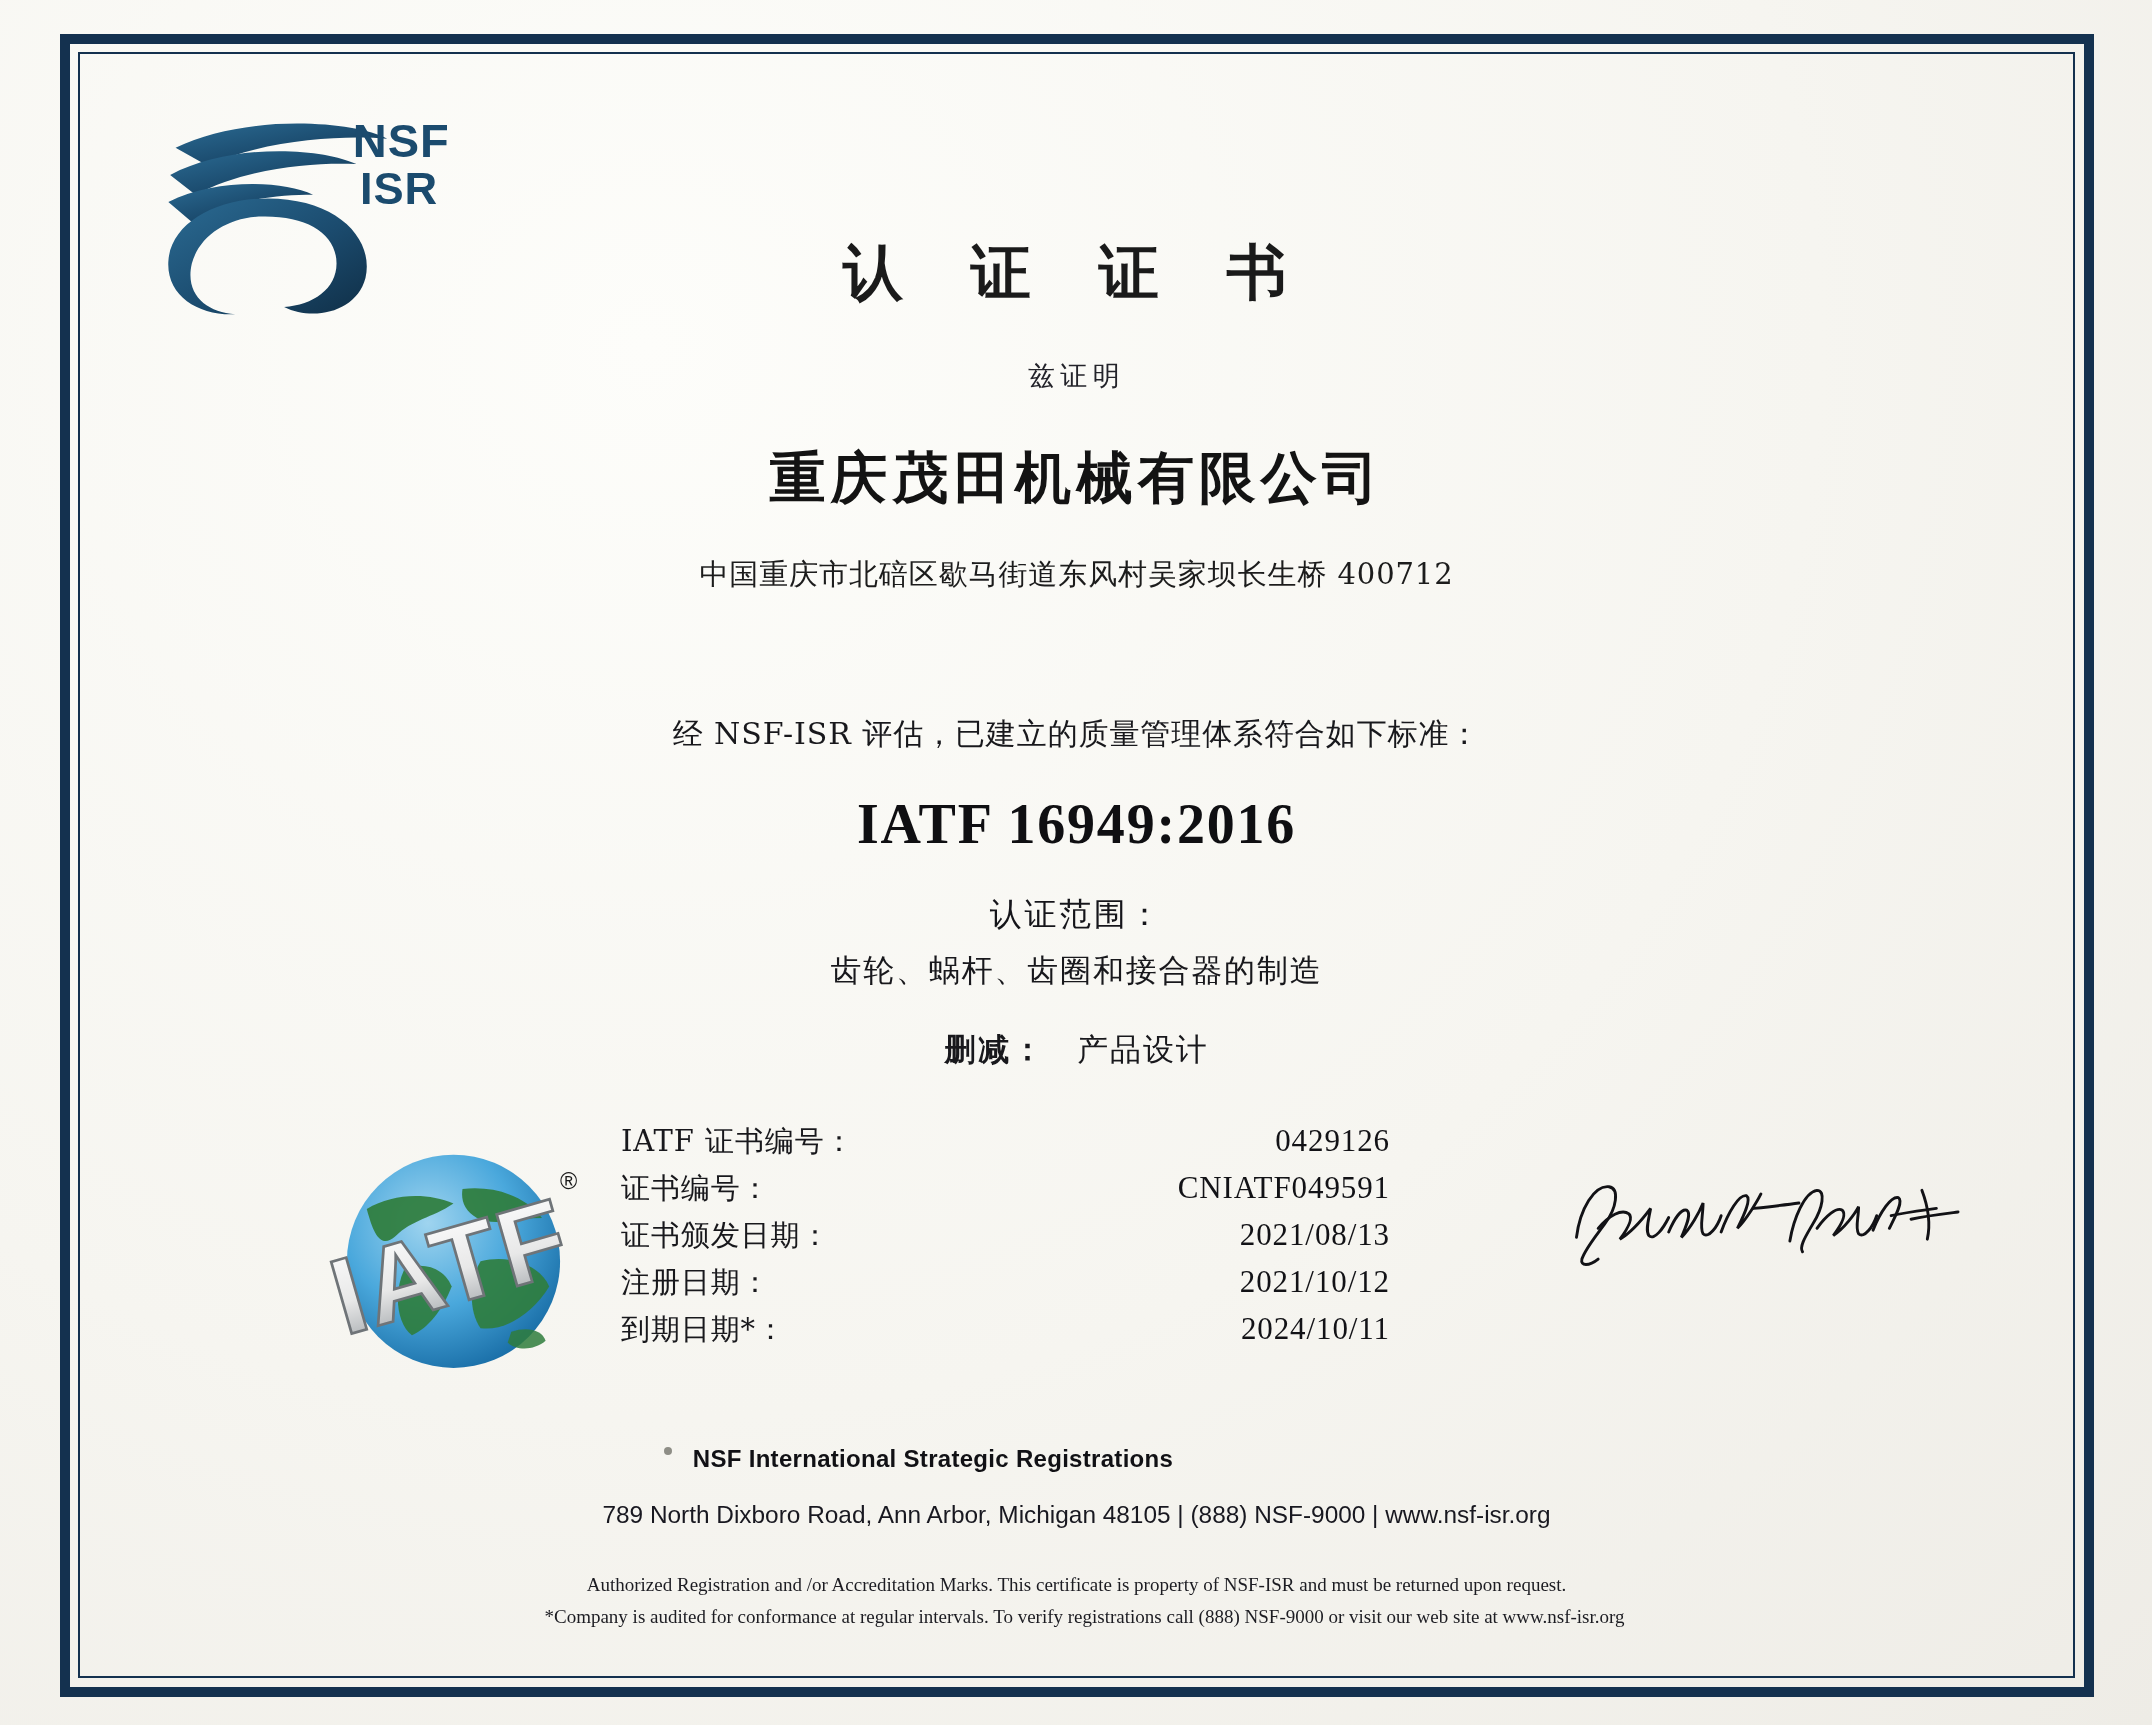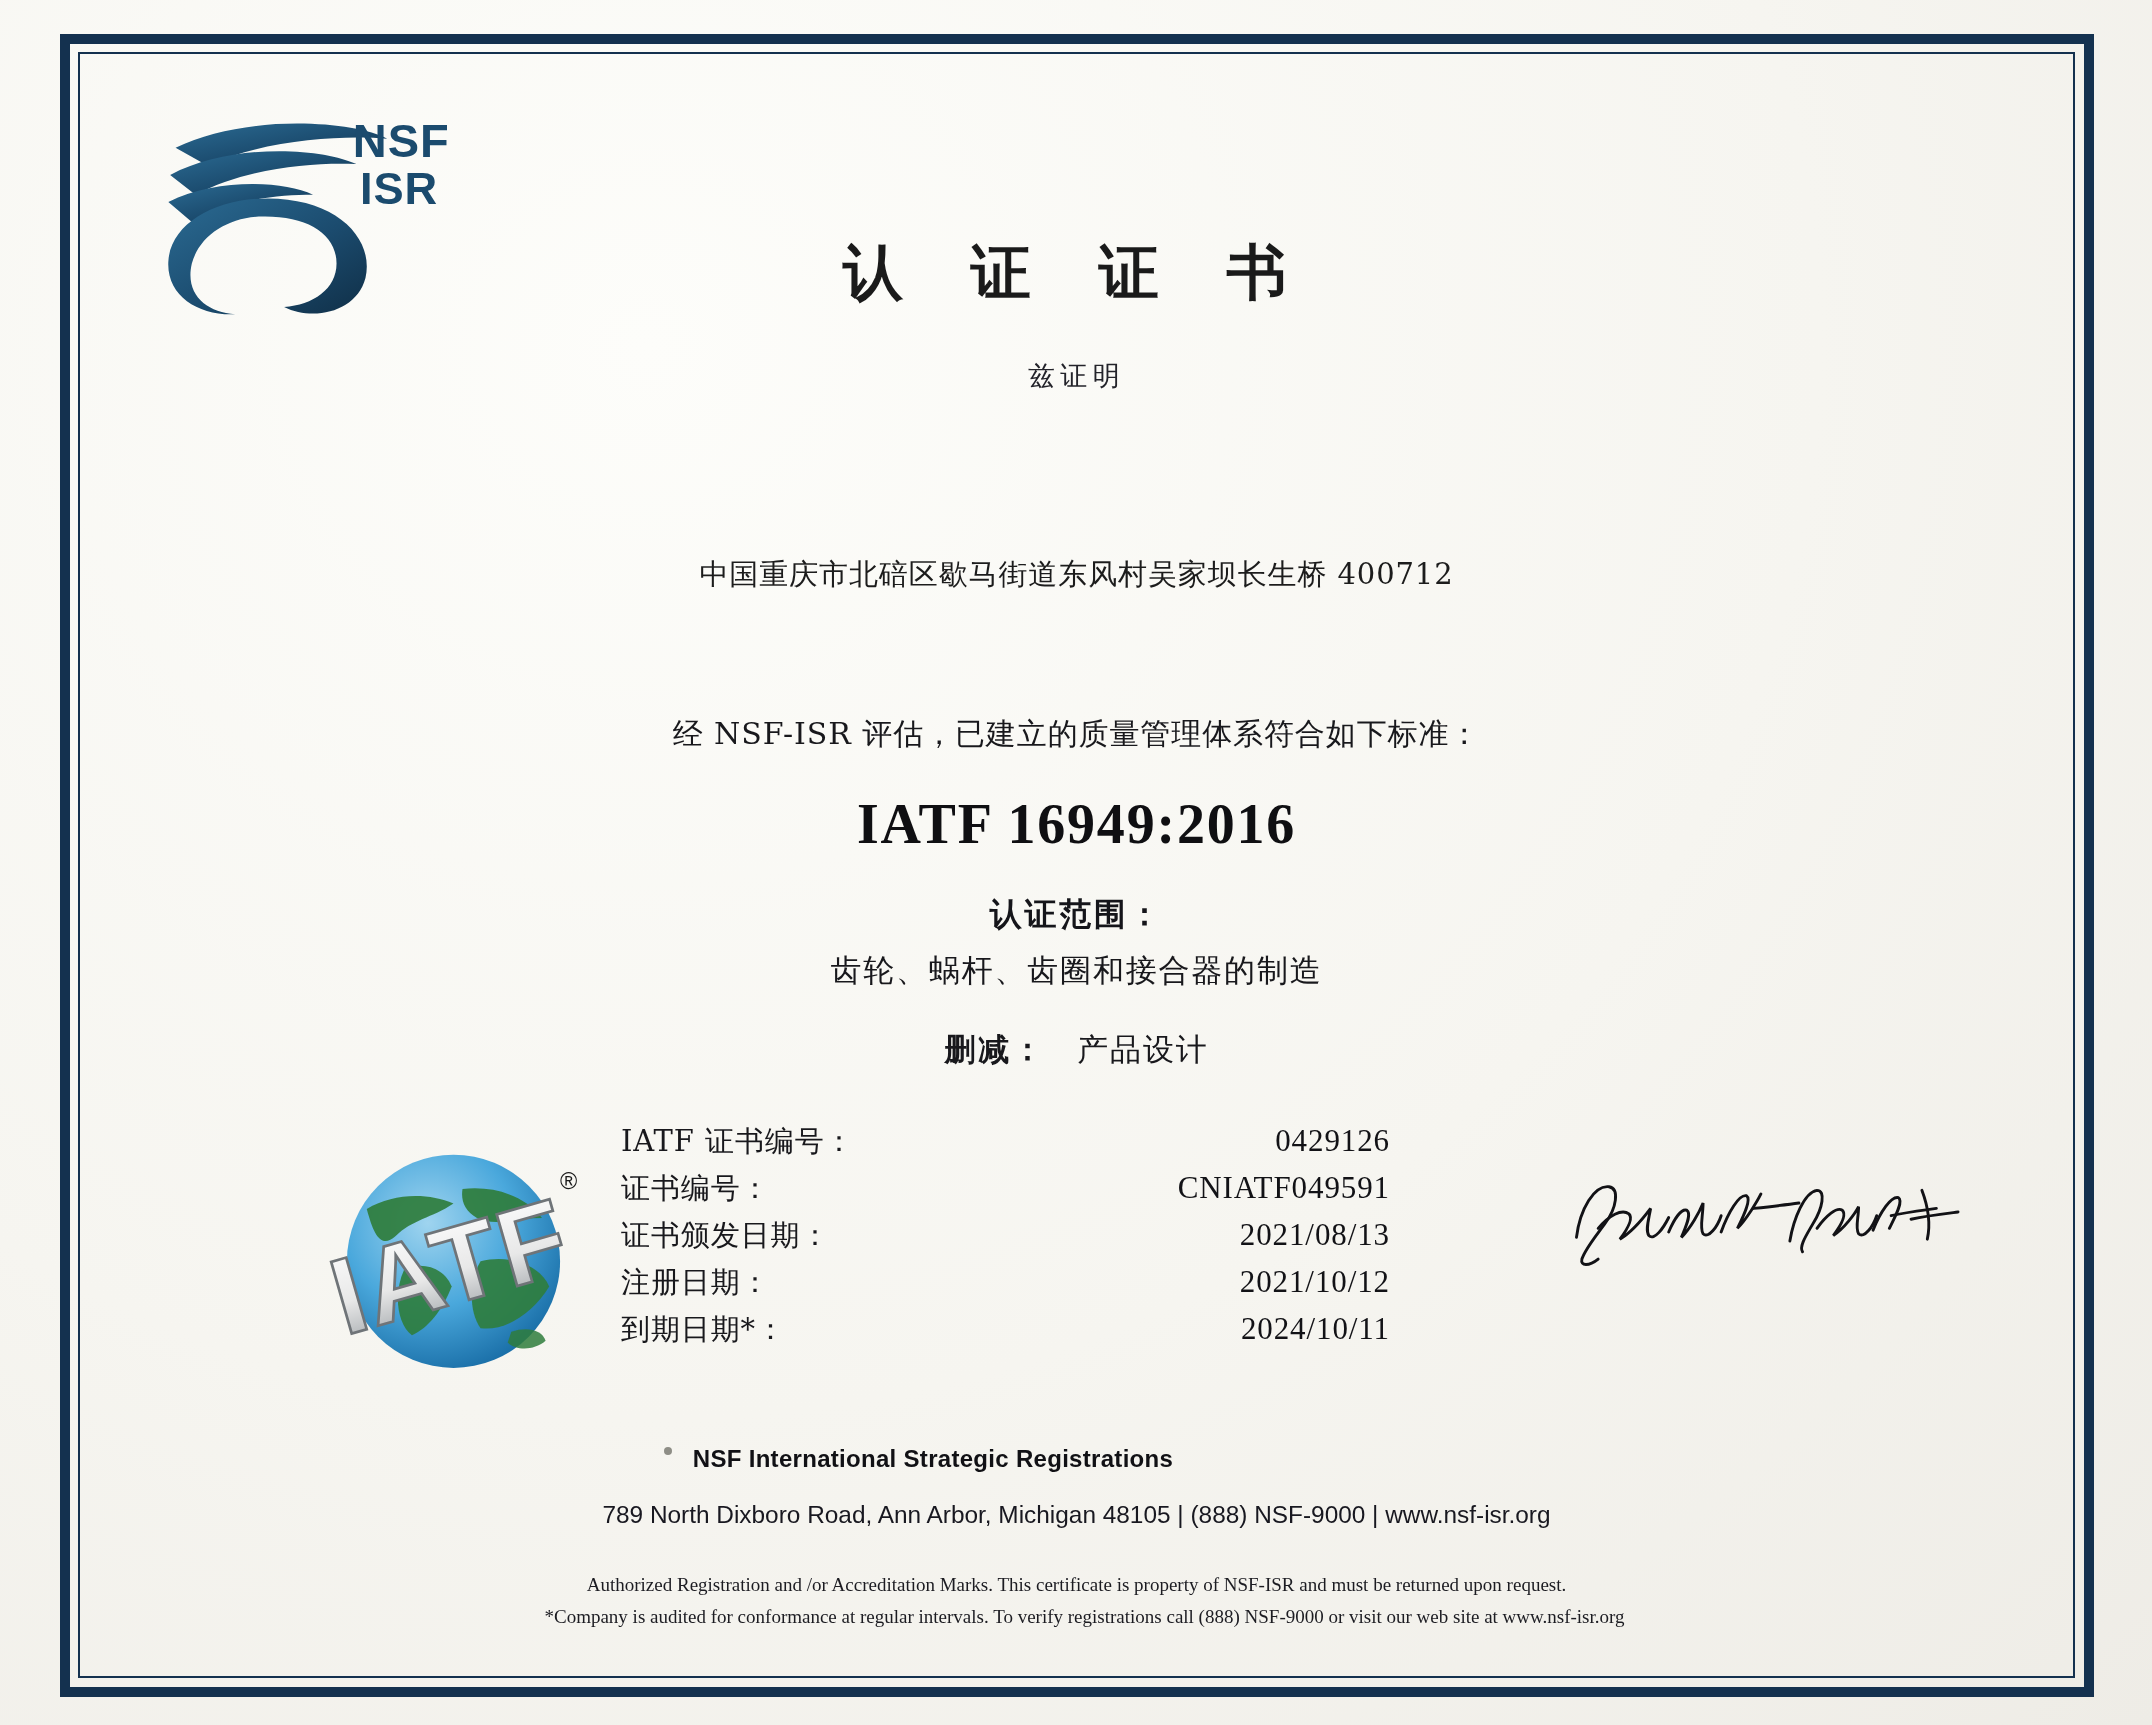--- a/index.html
+++ b/index.html
@@ -141,21 +141,21 @@
     color: #0f0f12;
   }
   .scope-label {
     position: absolute;
     left: 0;
     top: 841px;
     width: 1997px;
     text-align: center;
     font-family: "DejaVu Serif", serif;
     font-size: 32px;
-    font-weight: 700;
+    font-weight: 400;
     letter-spacing: 2.7px;
     color: #15151a;
   }
   .scope-text {
     position: absolute;
     left: 0;
     top: 898px;
     width: 1997px;
     text-align: center;
     font-family: "DejaVu Serif", serif;
@@ -314,20 +314,21 @@
 
         <path d="M120 100 C196 100 238 144 228 188 C218 226 170 236 138 220 C170 218 196 200 196 172 C196 138 162 118 110 120 C74 122 44 142 36 172 C28 206 52 226 84 228 C44 230 8 208 10 170 C12 128 62 100 120 100 Z" fill="url(#nsfg)"></path>
 
         <text x="214" y="54" font-family="Liberation Sans, sans-serif" font-size="52" font-weight="700" fill="#1b4b6e" letter-spacing="1">NSF</text>
         <text x="222" y="106" font-family="Liberation Sans, sans-serif" font-size="50" font-weight="700" fill="#1b4b6e" letter-spacing="1">ISR</text>
       </svg>
     </div>
 
     <div class="title-cn">认 证 证 书</div>
     <div class="subtitle-cn">兹证明</div>
+    <div class="company-name">重庆茂田机械有限公司</div>
     <div class="company-address">中国重庆市北碚区歇马街道东风村吴家坝长生桥 400712</div>
     <div class="statement">经 NSF-ISR 评估，已建立的质量管理体系符合如下标准：</div>
     <div class="standard">IATF 16949:2016</div>
     <div class="scope-label">认证范围：</div>
     <div class="scope-text">齿轮、蜗杆、齿圈和接合器的制造</div>
     <div class="exclusion">
       <b>删减：</b>
       <span class="val">产品设计</span>
     </div>
 

